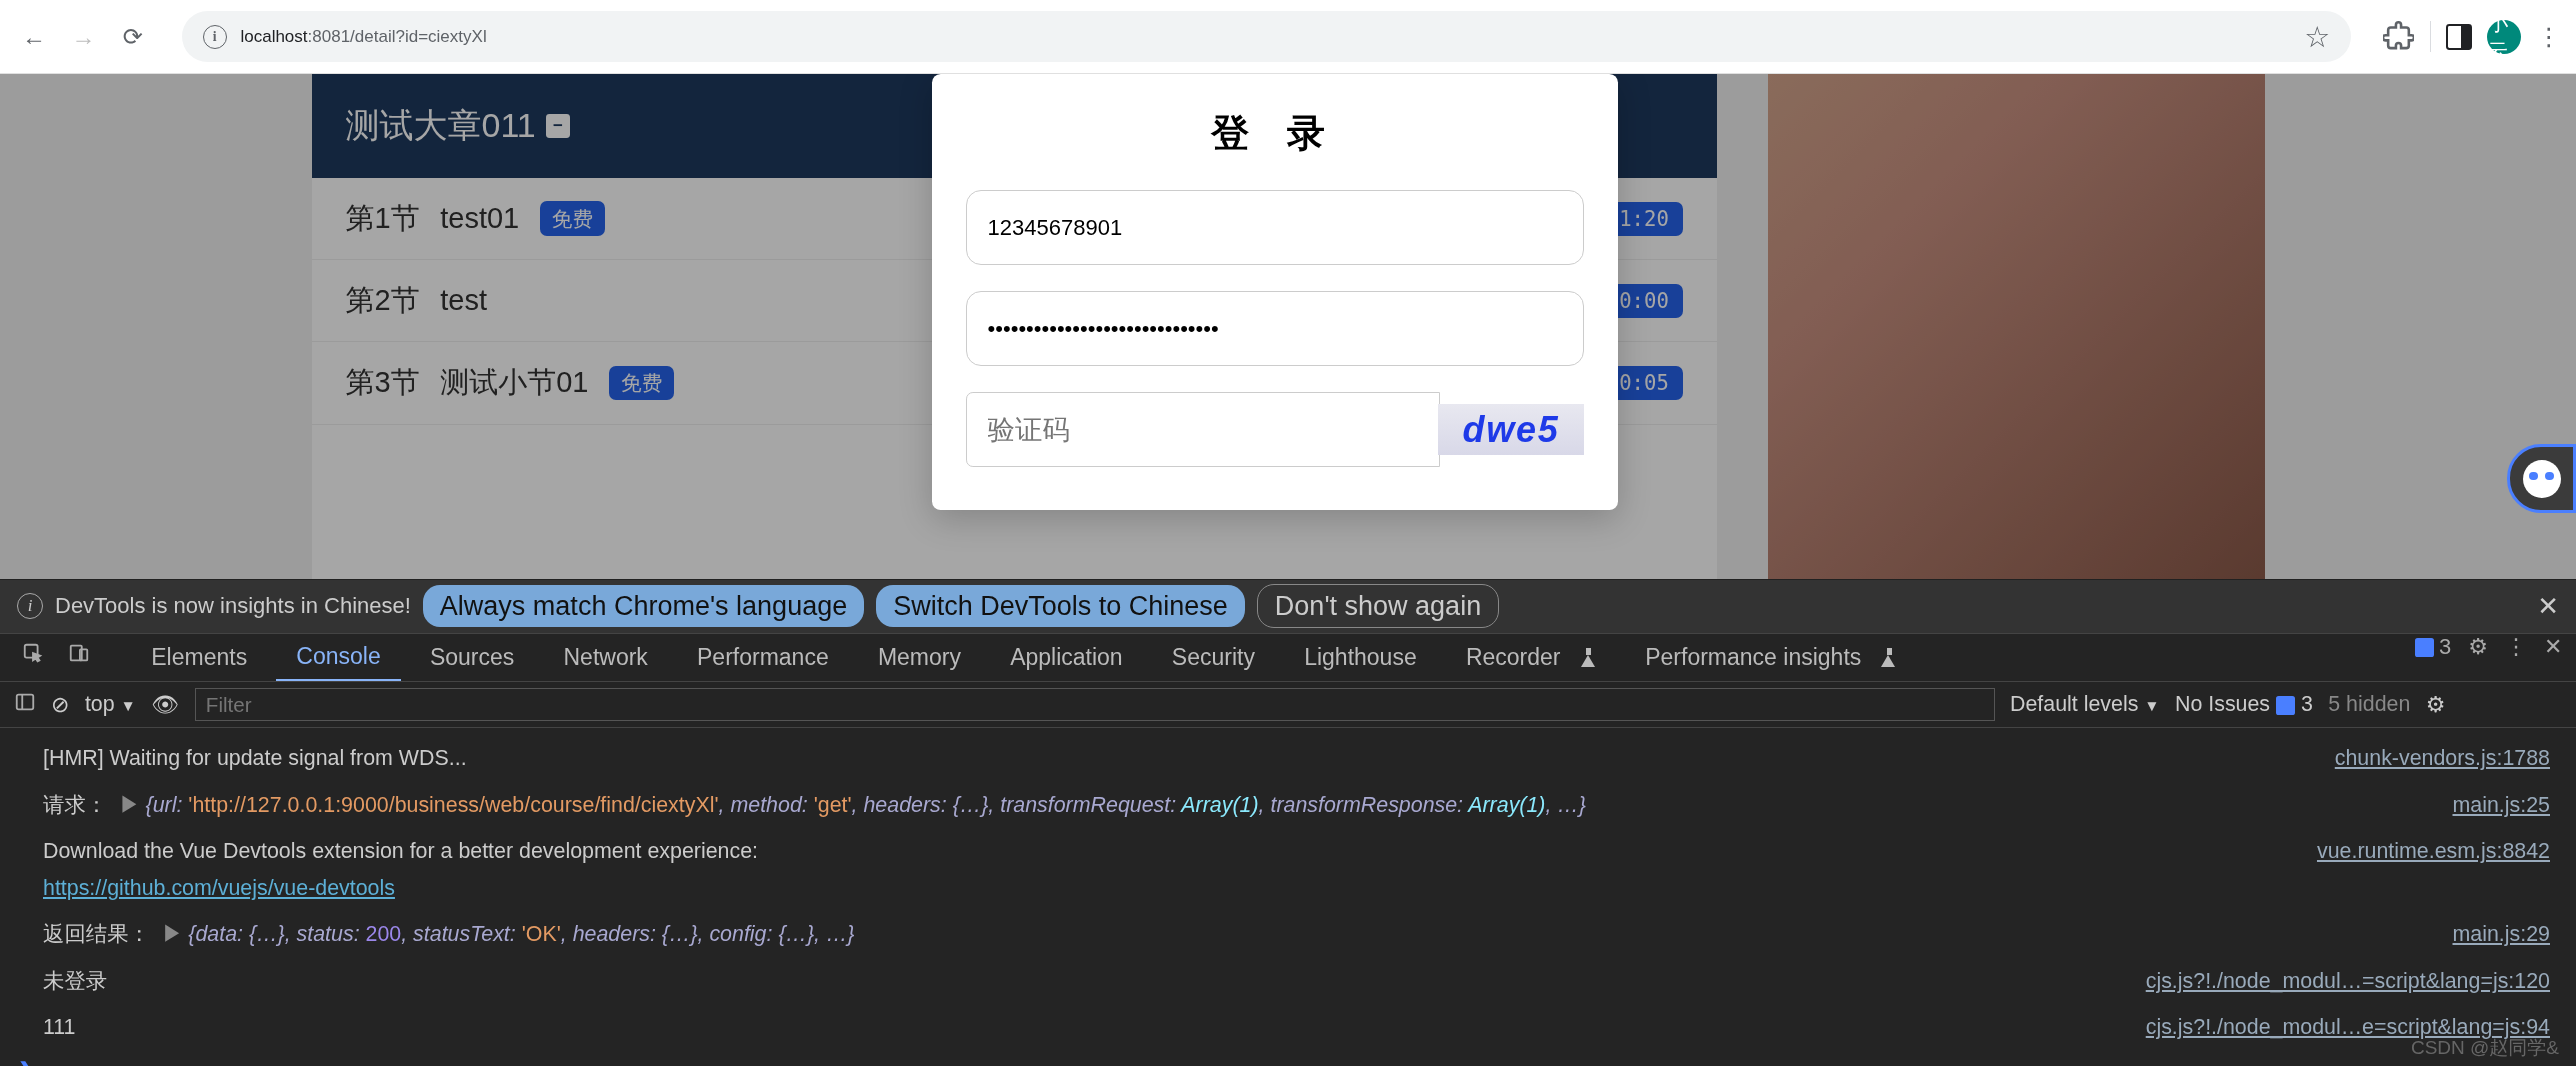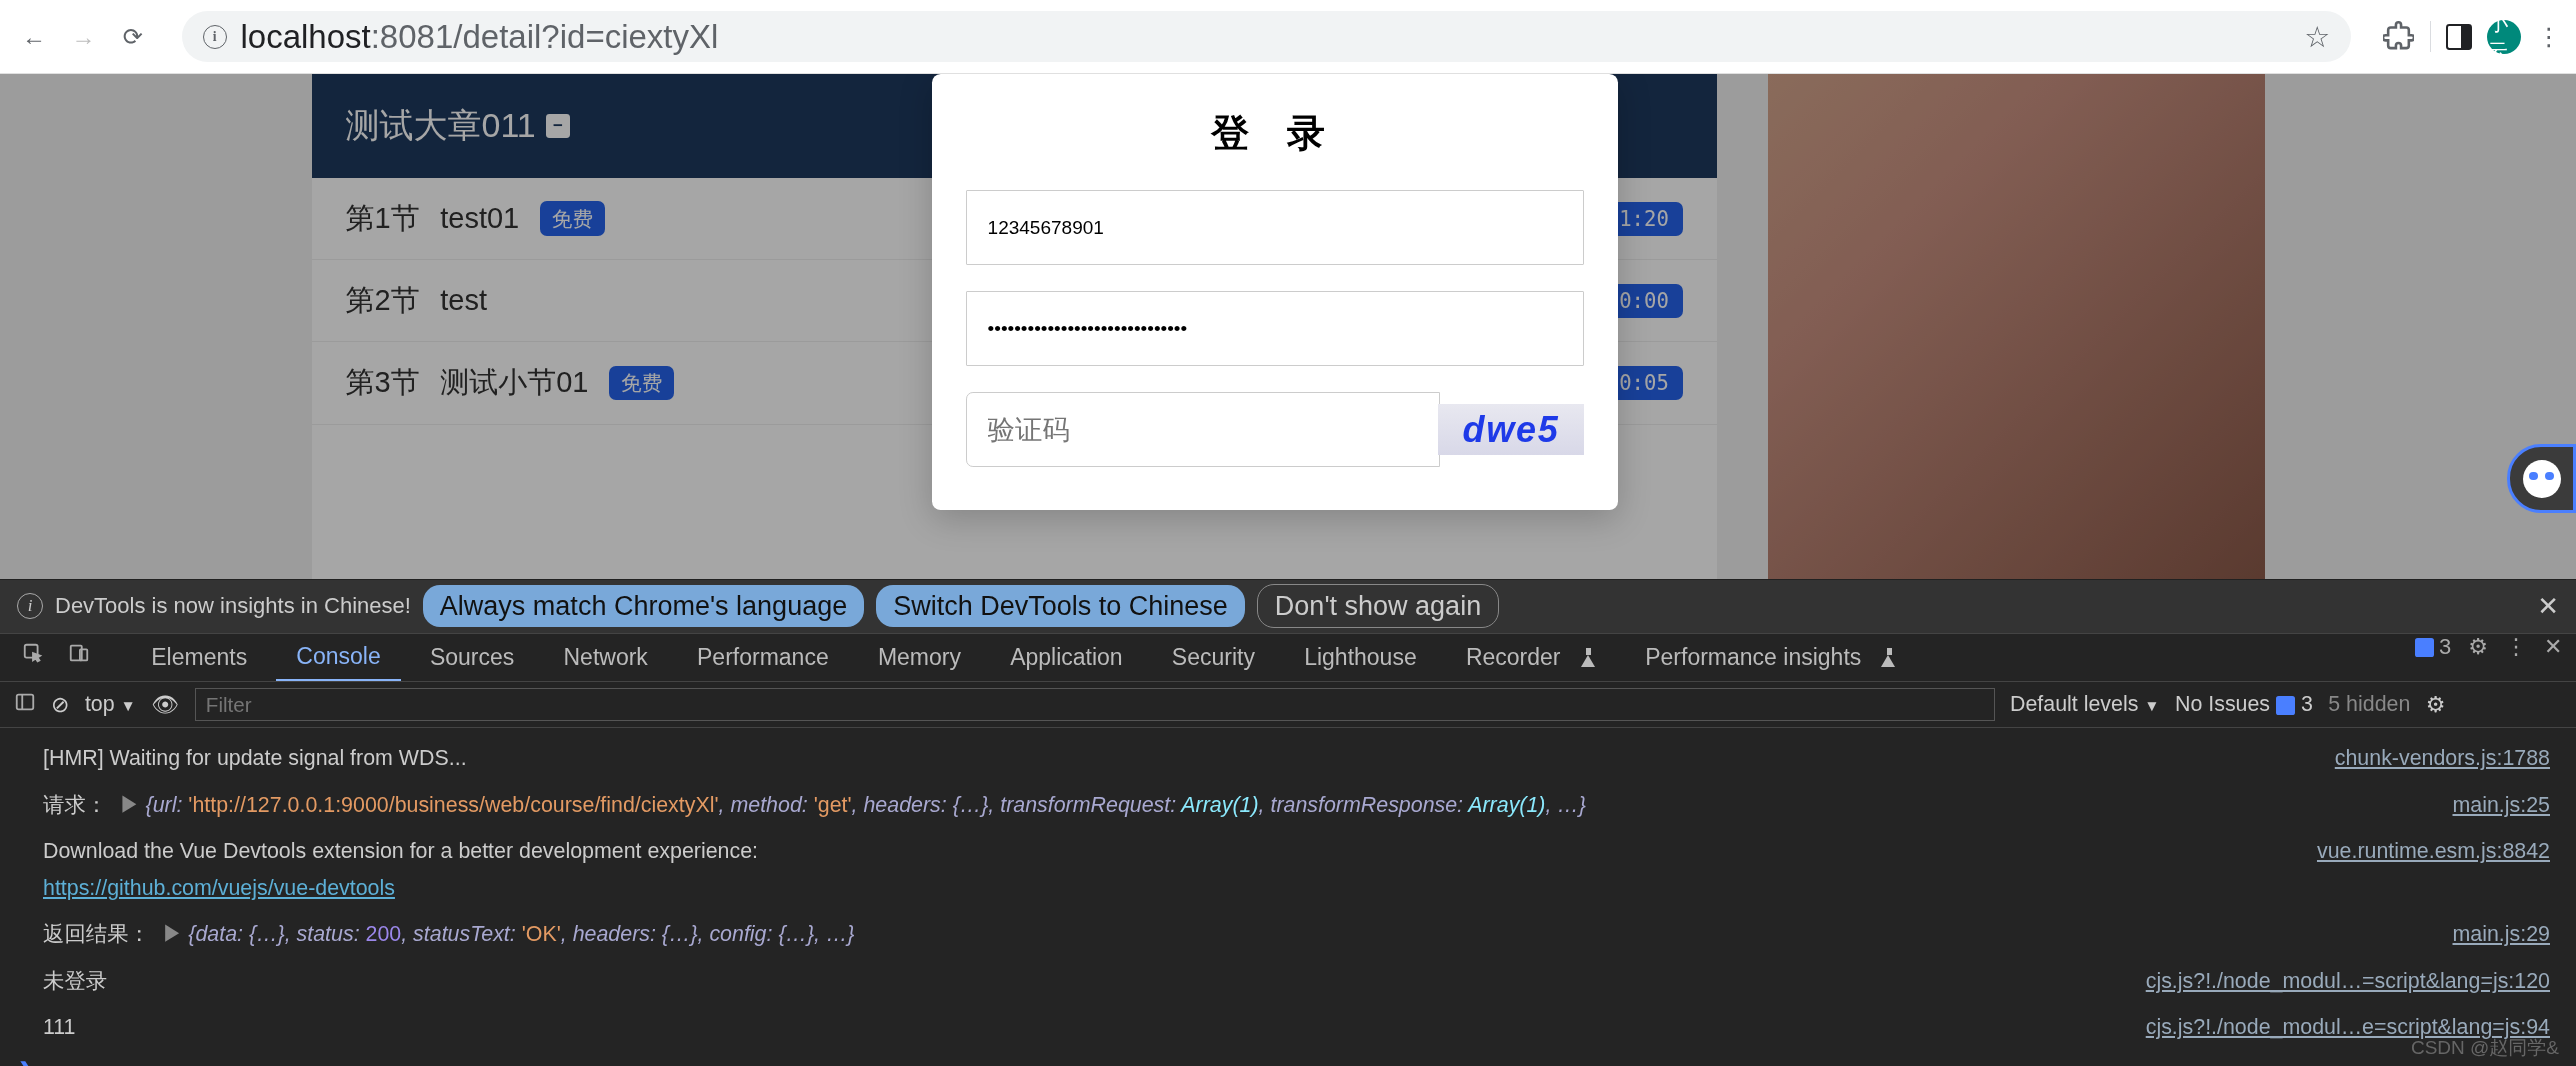--- a/index.html
+++ b/index.html
@@ -4,21 +4,21 @@
 <style>
 * { margin: 0; padding: 0; box-sizing: border-box; font-family: -apple-system, BlinkMacSystemFont, "Segoe UI", Arial, sans-serif; }
 body { background: #fff; width: 2576px; height: 1066px; overflow: hidden; position: relative; }
 
 
 .browser-bar { height: 74px; display: flex; align-items: center; padding: 0 17px; gap: 15.4px; background: #fff; border-bottom: 0.9px solid #e0e0e0; }
 .nav-btn { width: 34px; height: 34px; display: flex; align-items: center; justify-content: center; border-radius: 50%; color: #5f6368; font-size: 24px; }
 .nav-btn.disabled { color: #bdbdbd; }
 .addr-bar { flex: 1; height: 51px; background: #f1f3f4; border-radius: 26px; display: flex; align-items: center; padding: 0 20.6px; gap: 13.7px; margin: 0 17px; }
 .addr-icon { width: 24px; height: 24px; border: 1.7px solid #5f6368; border-radius: 50%; display: flex; align-items: center; justify-content: center; font-size: 13.7px; color: #5f6368; font-weight: bold; font-family: serif; }
-.url { font-size: 33px; color: #202124; }
+.url { font-size: 17px; color: #202124; }
 .url .path { color: #5f6368; }
 .star-icon { font-size: 29px; color: #5f6368; margin-left: auto; }
 .ext-icon { width: 31px; height: 31px; }
 .divider-v { width: 0.9px; height: 31px; background: #dadce0; }
 .panel-icon { width: 26px; height: 26px; border: 2.1px solid #202124; border-radius: 3.4px; position: relative; }
 .panel-icon::after { content: ''; position: absolute; right: 0; top: 0; bottom: 0; width: 40%; background: #202124; }
 .avatar { width: 34px; height: 34px; border-radius: 50%; background: #00897b; color: #fff; display: flex; align-items: center; justify-content: center; font-size: 21px; }
 .kebab { font-size: 24px; color: #5f6368; letter-spacing: -1.7px; }
 
 
@@ -30,21 +30,21 @@
 .collapse-box { width: 24px; height: 24px; background: #fff; border-radius: 3.4px; display: inline-flex; align-items: center; justify-content: center; color: #1e3a5f; font-size: 17px; font-weight: bold; }
 .section-row { display: flex; align-items: center; padding: 20.6px 34px; border-bottom: 0.9px solid #eee; font-size: 29px; color: #333; justify-content: space-between; }
 .section-left { display: flex; align-items: center; gap: 20.6px; }
 .free-badge { background: #2563eb; color: #fff; font-size: 20.6px; padding: 3.4px 12px; border-radius: 6.9px; }
 .time-badge { background: #2563eb; color: #fff; font-size: 20.6px; padding: 5.1px 13.7px; border-radius: 6.9px; font-family: monospace; }
 .side-img { width: 497px; height: 506px; background: linear-gradient(135deg, #d4a58c 0%, #c89080 30%, #8b5a4a 100%); position: relative; }
 
 
 .login-modal { position: absolute; left: 932px; top: 0; width: 686px; background: #fff; border-radius: 8.6px; padding: 34px 34px 17px; z-index: 5; box-shadow: 0 8.6px 34px rgba(0,0,0,0.2); }
 .login-title { text-align: center; font-size: 38px; font-weight: 600; letter-spacing: 13.7px; margin-bottom: 31px; }
-.login-input { width: 100%; height: 75px; border: 0.9px solid #ccc; border-radius: 1px; padding: 0 20.6px; font-size: 19px; margin-bottom: 26px; outline: none; }
+.login-input { width: 100%; height: 75px; border: 0.9px solid #ccc; border-radius: 15px; padding: 0 20.6px; font-size: 22px; margin-bottom: 26px; outline: none; }
 .captcha-row { display: flex; gap: 0; margin-bottom: 26px; }
 .captcha-input { flex: 1; height: 75px; border: 0.9px solid #ccc; border-radius: 6.9px 0 0 6.9px; padding: 0 20.6px; font-size: 27.4px; outline: none; }
 .captcha-img { width: 146px; height: 51px; margin-top: 12px; margin-left: -1.7px; background: linear-gradient(#e8e8f0,#d8d8e8); display: flex; align-items: center; justify-content: center; font-size: 36px; font-weight: bold; color: #1e3ae8; font-style: italic; letter-spacing: 1.7px; }
 
 
 .float-widget { position: absolute; right: 0; top: 370px; width: 69px; height: 69px; background: #3b3b3b; border-radius: 34px 0 0 34px; border: 3.4px solid #4a7fff; display: flex; align-items: center; justify-content: center; z-index: 10; }
 .float-inner { width: 38px; height: 38px; background: #fff; border-radius: 50%; position: relative; }
 .float-inner::before, .float-inner::after { content: ''; position: absolute; width: 8.6px; height: 8.6px; background: #4a7fff; border-radius: 50%; top: 12px; }
 .float-inner::before { left: 6.9px; }
 .float-inner::after { right: 6.9px; }

